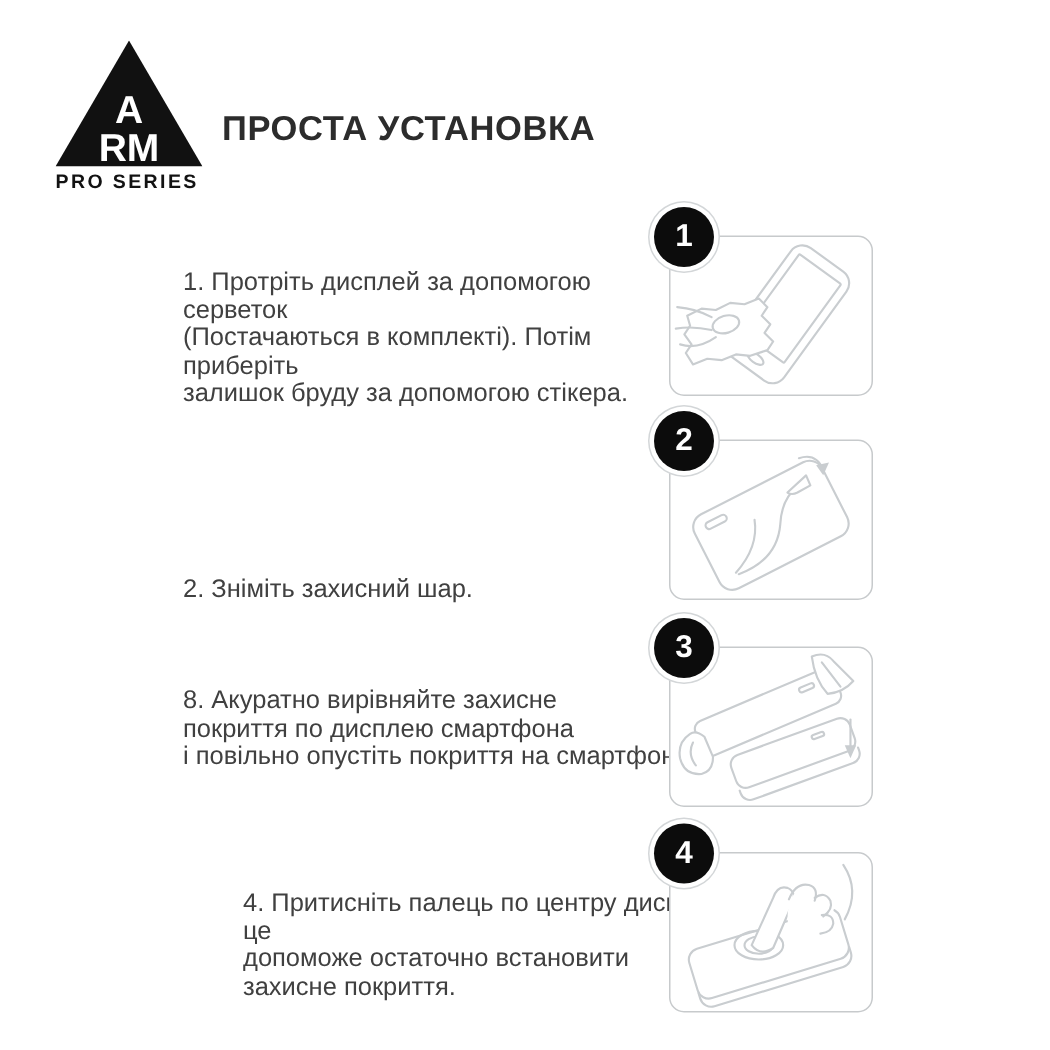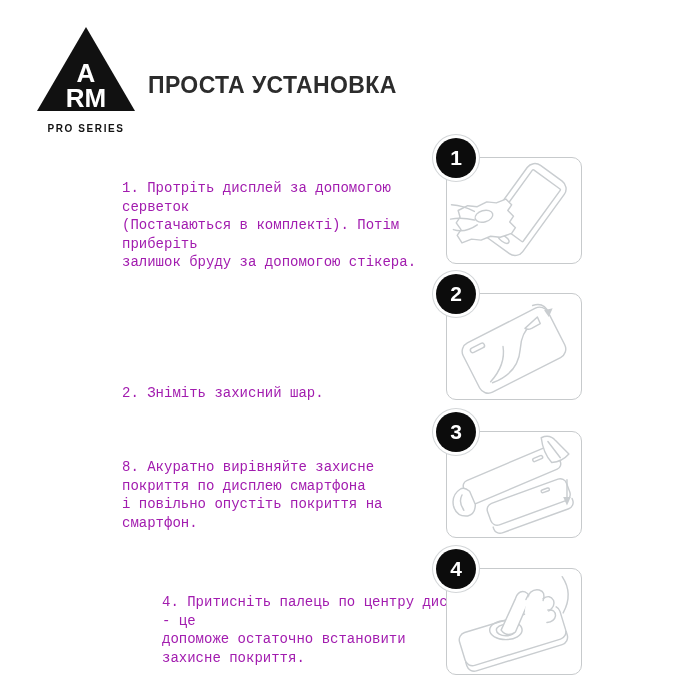--- a/index.html
+++ b/index.html
@@ -5,34 +5,34 @@
   html,body { margin:0; padding:0; background:#ffffff; }
   .page {
     position:relative; width:700px; height:700px; background:#ffffff;
     font-family:"Liberation Sans","DejaVu Sans",sans-serif; overflow:hidden;
   }
 
   
   .logo { position:absolute; left:37px; top:27px; width:98px; }
   .logo svg { display:block; }
   .logo-sub {
-    margin-top:12px; text-align:center; font-weight:bold; font-size:10px;
+    margin-top:2px; font-weight:bold; font-size:13px;
     letter-spacing:1.6px; color:#121212; white-space:nowrap;
   }
 
   
   .title {
     position:absolute; left:148px; top:72px; font-size:23px; font-weight:bold;
     color:#2c2c2c; letter-spacing:0.4px; white-space:nowrap;
   }
 
   
   .step-text {
-    position:absolute; left:122px; width:335px; font-size:14px;
-    line-height:18.6px; color:#a21caf; white-space:pre-line;font-family:Liberation Mono, monospace;
+    position:absolute; left:122px; width:335px; font-size:17px;
+    line-height:18.6px; color:#404040; white-space:pre-line;
   }
   #step-text-0 { top:179px; }
   #step-text-1 { top:340px;margin-top:44px; }
   #step-text-2 { top:458px; }
   #step-text-3 { top:593px;margin-left:40px; }
 
   
   .frame {
     position:absolute; left:446px; width:134px; height:105px;
     border:1.5px solid #c7cacc; border-radius:10px; background:#ffffff;

